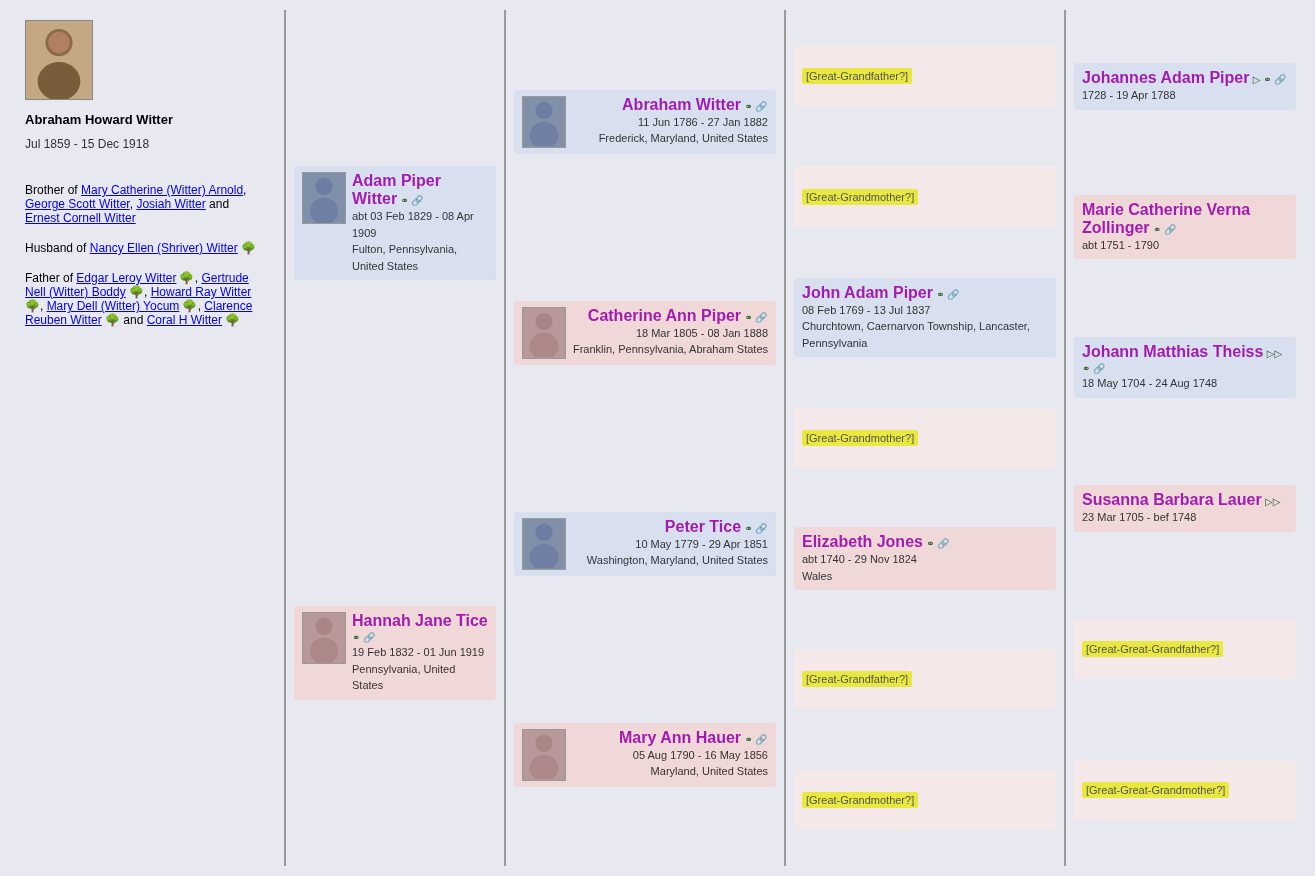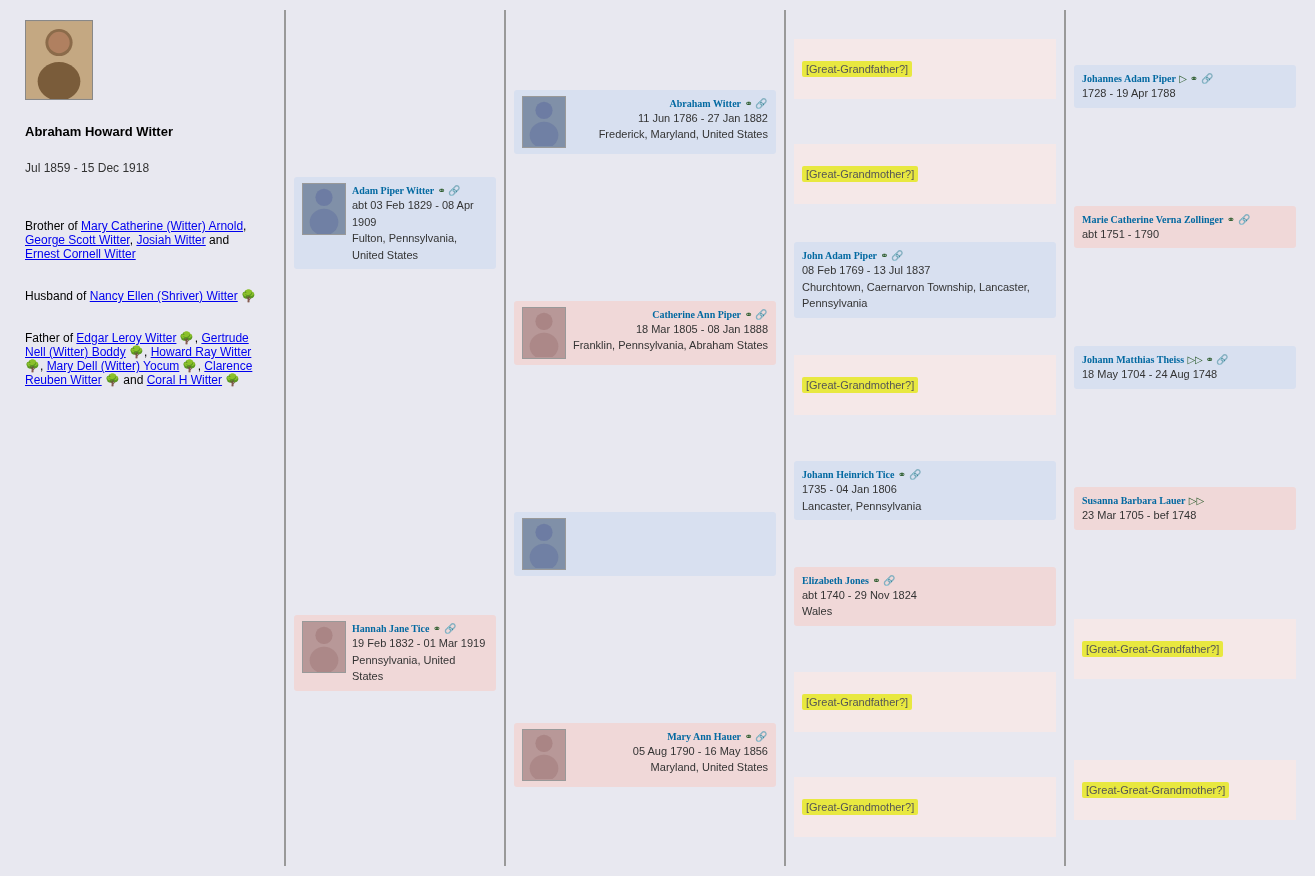--- a/index.html
+++ b/index.html
@@ -18,21 +18,21 @@
       gap: 0;
     }
     
     .col-main {
       width: 270px;
       min-width: 270px;
       padding: 10px 15px;
       background: #e8e8f0;
       display: flex;
       flex-direction: column;
-      gap: 20px;
+      gap: 8px;
     }
     .main-person-photo {
       width: 68px;
       height: 80px;
       background: #b0a0a0;
       border: 1px solid #888;
       display: flex;
       align-items: center;
       justify-content: center;
       overflow: hidden;
@@ -99,26 +99,25 @@
       border: 1px solid #999;
       overflow: hidden;
     }
     .person-photo-small.male-ph { background: #8090a8; }
     .person-photo-small.female-ph { background: #b89898; }
 
     .person-info {
       flex: 1;
     }
     .person-name-link {
-      color: #0369a1;
-      font-size: 10px;
+      color: #a21caf;
+      font-size: 16px;
       font-weight: bold;
       text-decoration: none;
       cursor: pointer;
-      font-family: Liberation Serif, serif;
     }
     .person-dates-loc {
       color: #333;
       font-size: 11px;
       line-height: 1.5;
     }
     .icon-small {
       font-size: 10px;
       color: #2a5a2a;
       cursor: pointer;
@@ -285,21 +284,21 @@
               <rect width="44" height="52" fill="#b89898"></rect>
               <circle cx="22" cy="14" r="9" fill="#a07878" opacity="0.6"></circle>
               <ellipse cx="22" cy="40" rx="15" ry="14" fill="#a07878" opacity="0.5"></ellipse>
             </svg>
           </div>
           <div class="person-info">
             <div>
               <a href="#" class="person-name-link">Hannah Jane Tice</a>
               <span class="icon-small"> ⚭ 🔗</span>
             </div>
-            <div class="person-dates-loc">19 Feb 1832 - 01 Mar 1919</div>
+            <div class="person-dates-loc">19 Feb 1832 - 01 Jun 1919</div>
             <div class="person-dates-loc">Pennsylvania, United States</div>
           </div>
         </div>
       </div>
     </div>
   </div>
 
   <div class="vdivider"></div>
 
   <div class="col-ancestors col3">
@@ -347,20 +346,28 @@
 
       <div class="col3-person-wrap">
         <div class="person-card male">
           <div class="person-photo-small male-ph">
             <svg viewBox="0 0 44 52" xmlns="http://www.w3.org/2000/svg">
               <rect width="44" height="52" fill="#8090a8"></rect>
               <circle cx="22" cy="14" r="9" fill="#6070a0" opacity="0.6"></circle>
               <ellipse cx="22" cy="40" rx="15" ry="14" fill="#6070a0" opacity="0.5"></ellipse>
             </svg>
           </div>
+          <div class="person-info">
+            <div>
+              <a href="#" class="person-name-link">Peter Tice</a>
+              <span class="icon-small"> ⚭ 🔗</span>
+            </div>
+            <div class="person-dates-loc">10 May 1779 - 29 Apr 1851</div>
+            <div class="person-dates-loc">Washington, Maryland, United States</div>
+          </div>
         </div>
       </div>
 
       <div class="col3-person-wrap">
         <div class="person-card female">
           <div class="person-photo-small female-ph">
             <svg viewBox="0 0 44 52" xmlns="http://www.w3.org/2000/svg">
               <rect width="44" height="52" fill="#b89898"></rect>
               <circle cx="22" cy="14" r="9" fill="#a07878" opacity="0.6"></circle>
               <ellipse cx="22" cy="40" rx="15" ry="14" fill="#a07878" opacity="0.5"></ellipse>
@@ -408,32 +415,20 @@
           </div>
         </div>
       </div>
 
       <div class="col4-person-wrap">
         <div class="placeholder-card">
           <span class="placeholder-label">[Great-Grandmother?]</span>
         </div>
       </div>
 
-      <div class="col4-person-wrap">
-        <div class="person-card male">
-          <div class="person-info">
-            <div>
-              <a href="#" class="person-name-link">Johann Heinrich Tice</a>
-              <span class="icon-small"> ⚭ 🔗</span>
-            </div>
-            <div class="person-dates-loc">1735 - 04 Jan 1806</div>
-            <div class="person-dates-loc">Lancaster, Pennsylvania</div>
-          </div>
-        </div>
-      </div>
 
       <div class="col4-person-wrap">
         <div class="person-card female">
           <div class="person-info">
             <div>
               <a href="#" class="person-name-link">Elizabeth Jones</a>
               <span class="icon-small"> ⚭ 🔗</span>
             </div>
             <div class="person-dates-loc">abt 1740 - 29 Nov 1824</div>
             <div class="person-dates-loc">Wales</div>

